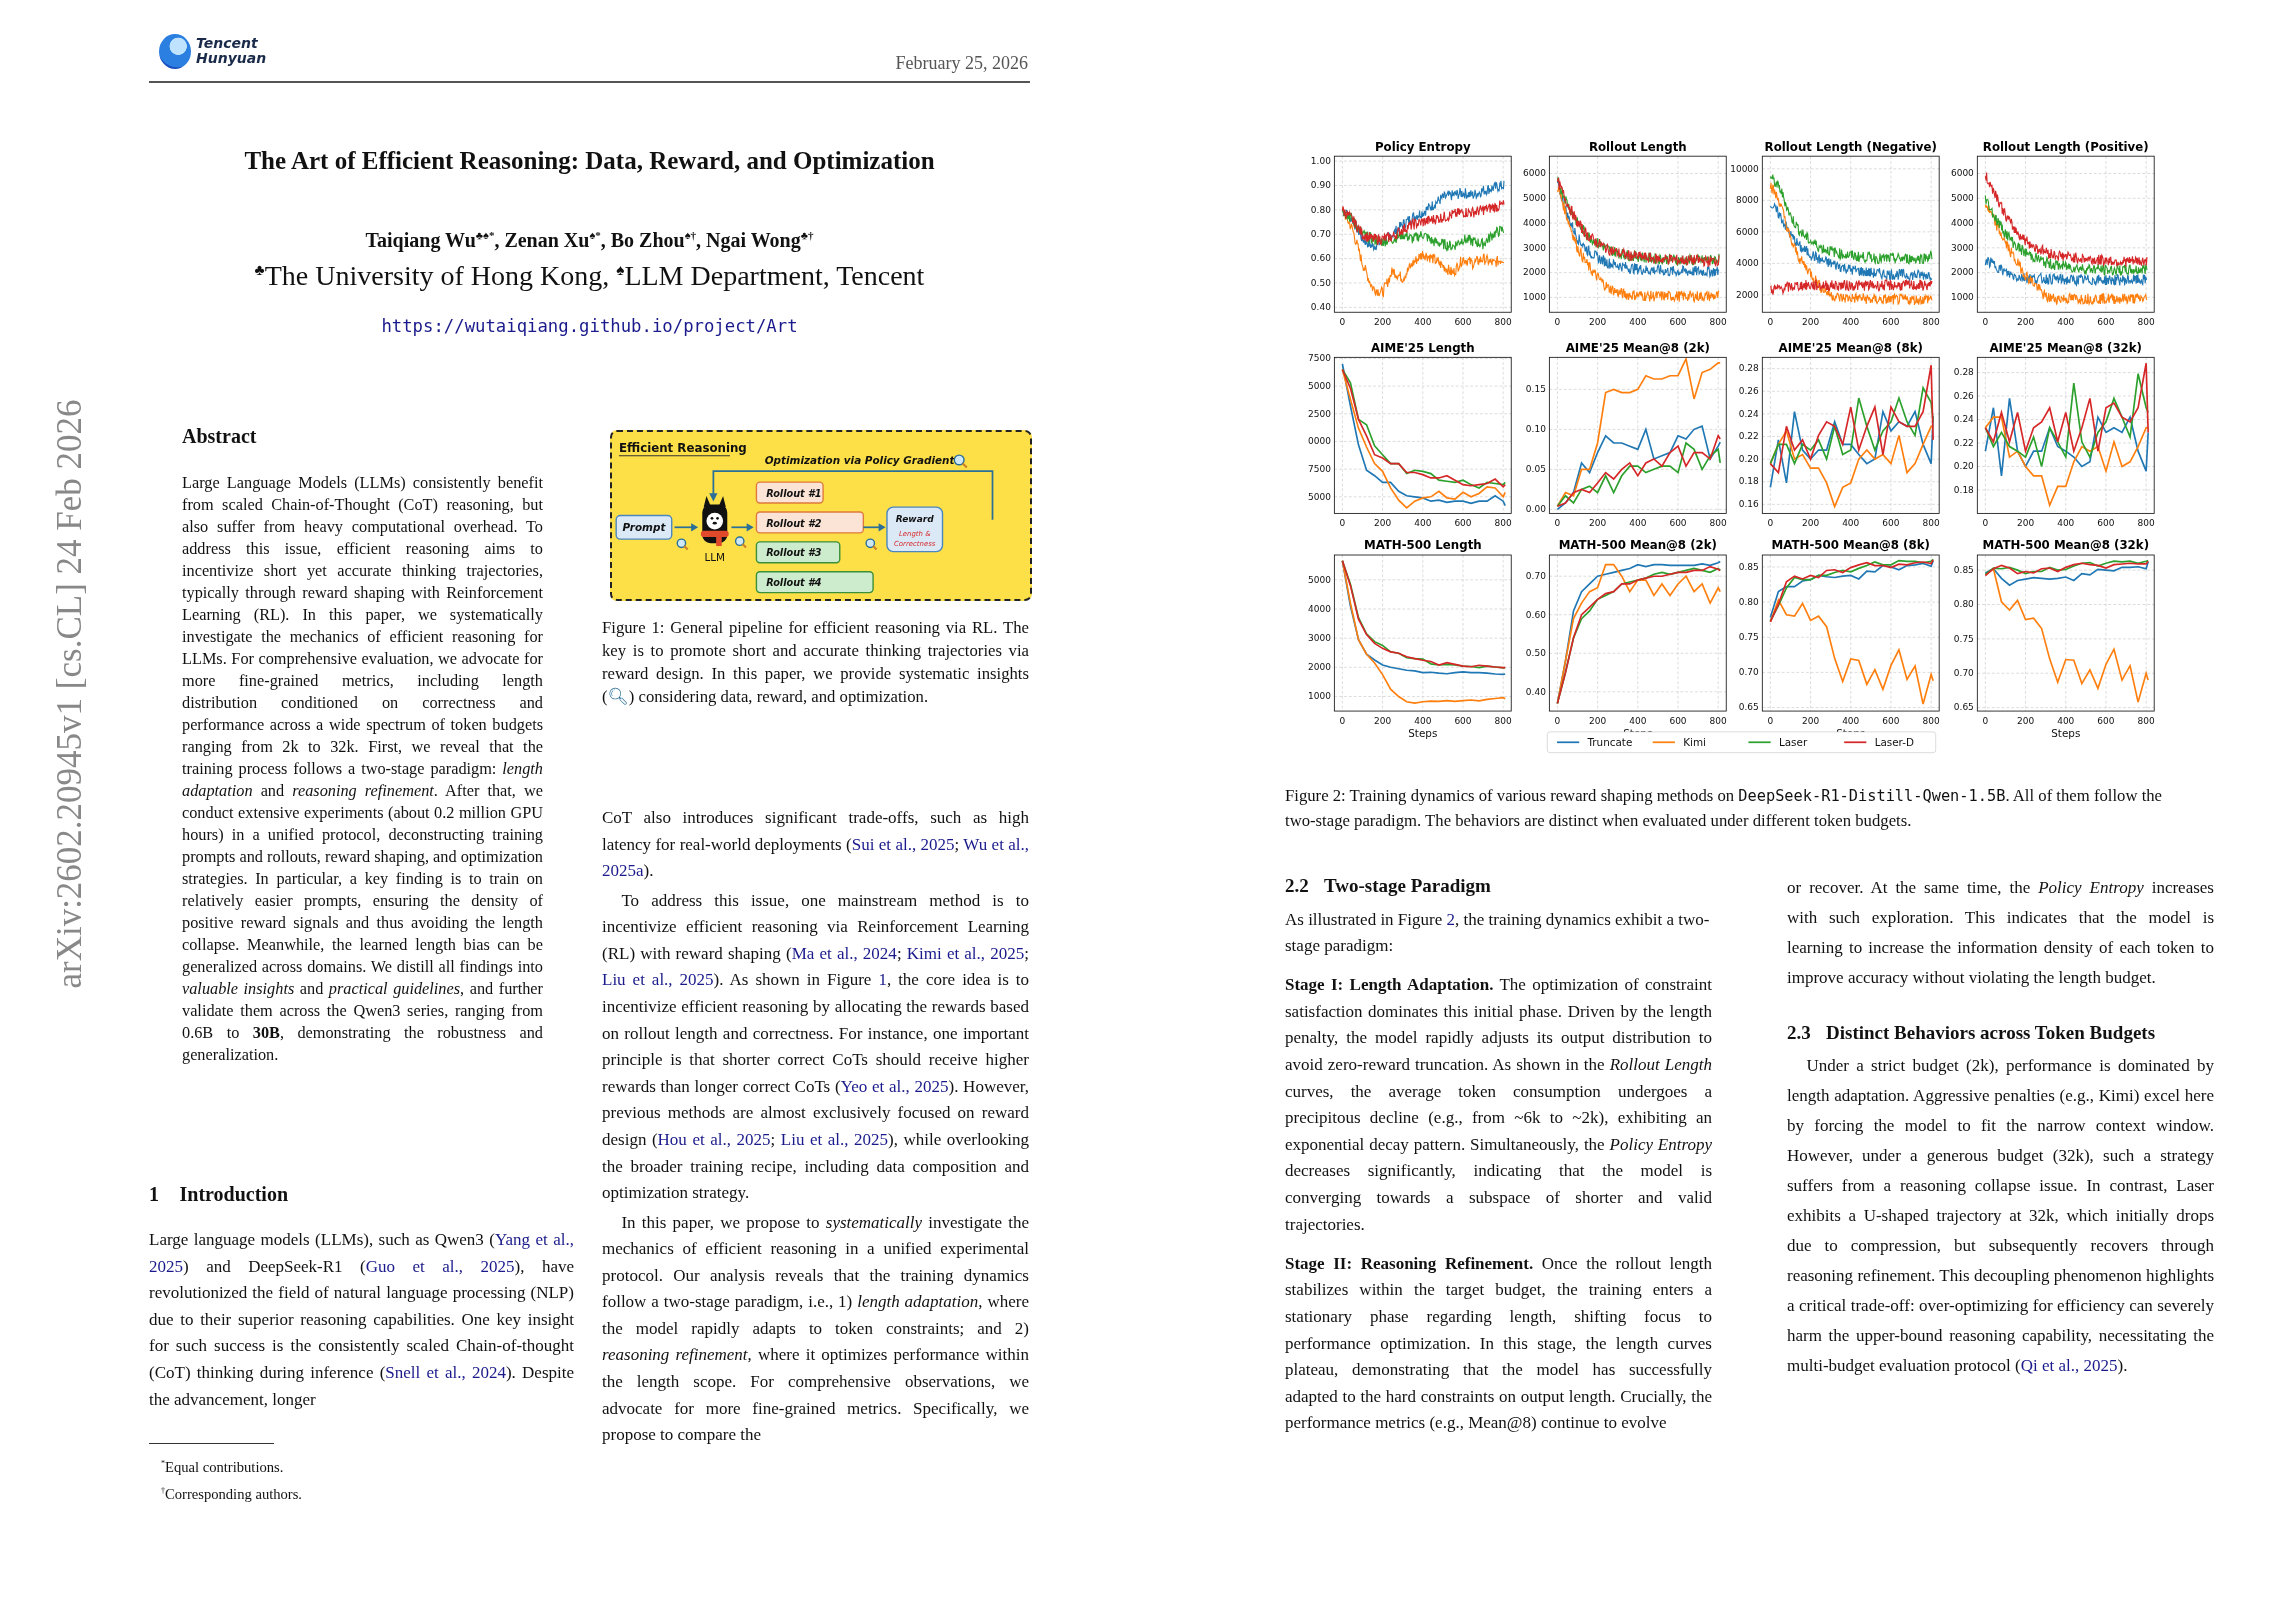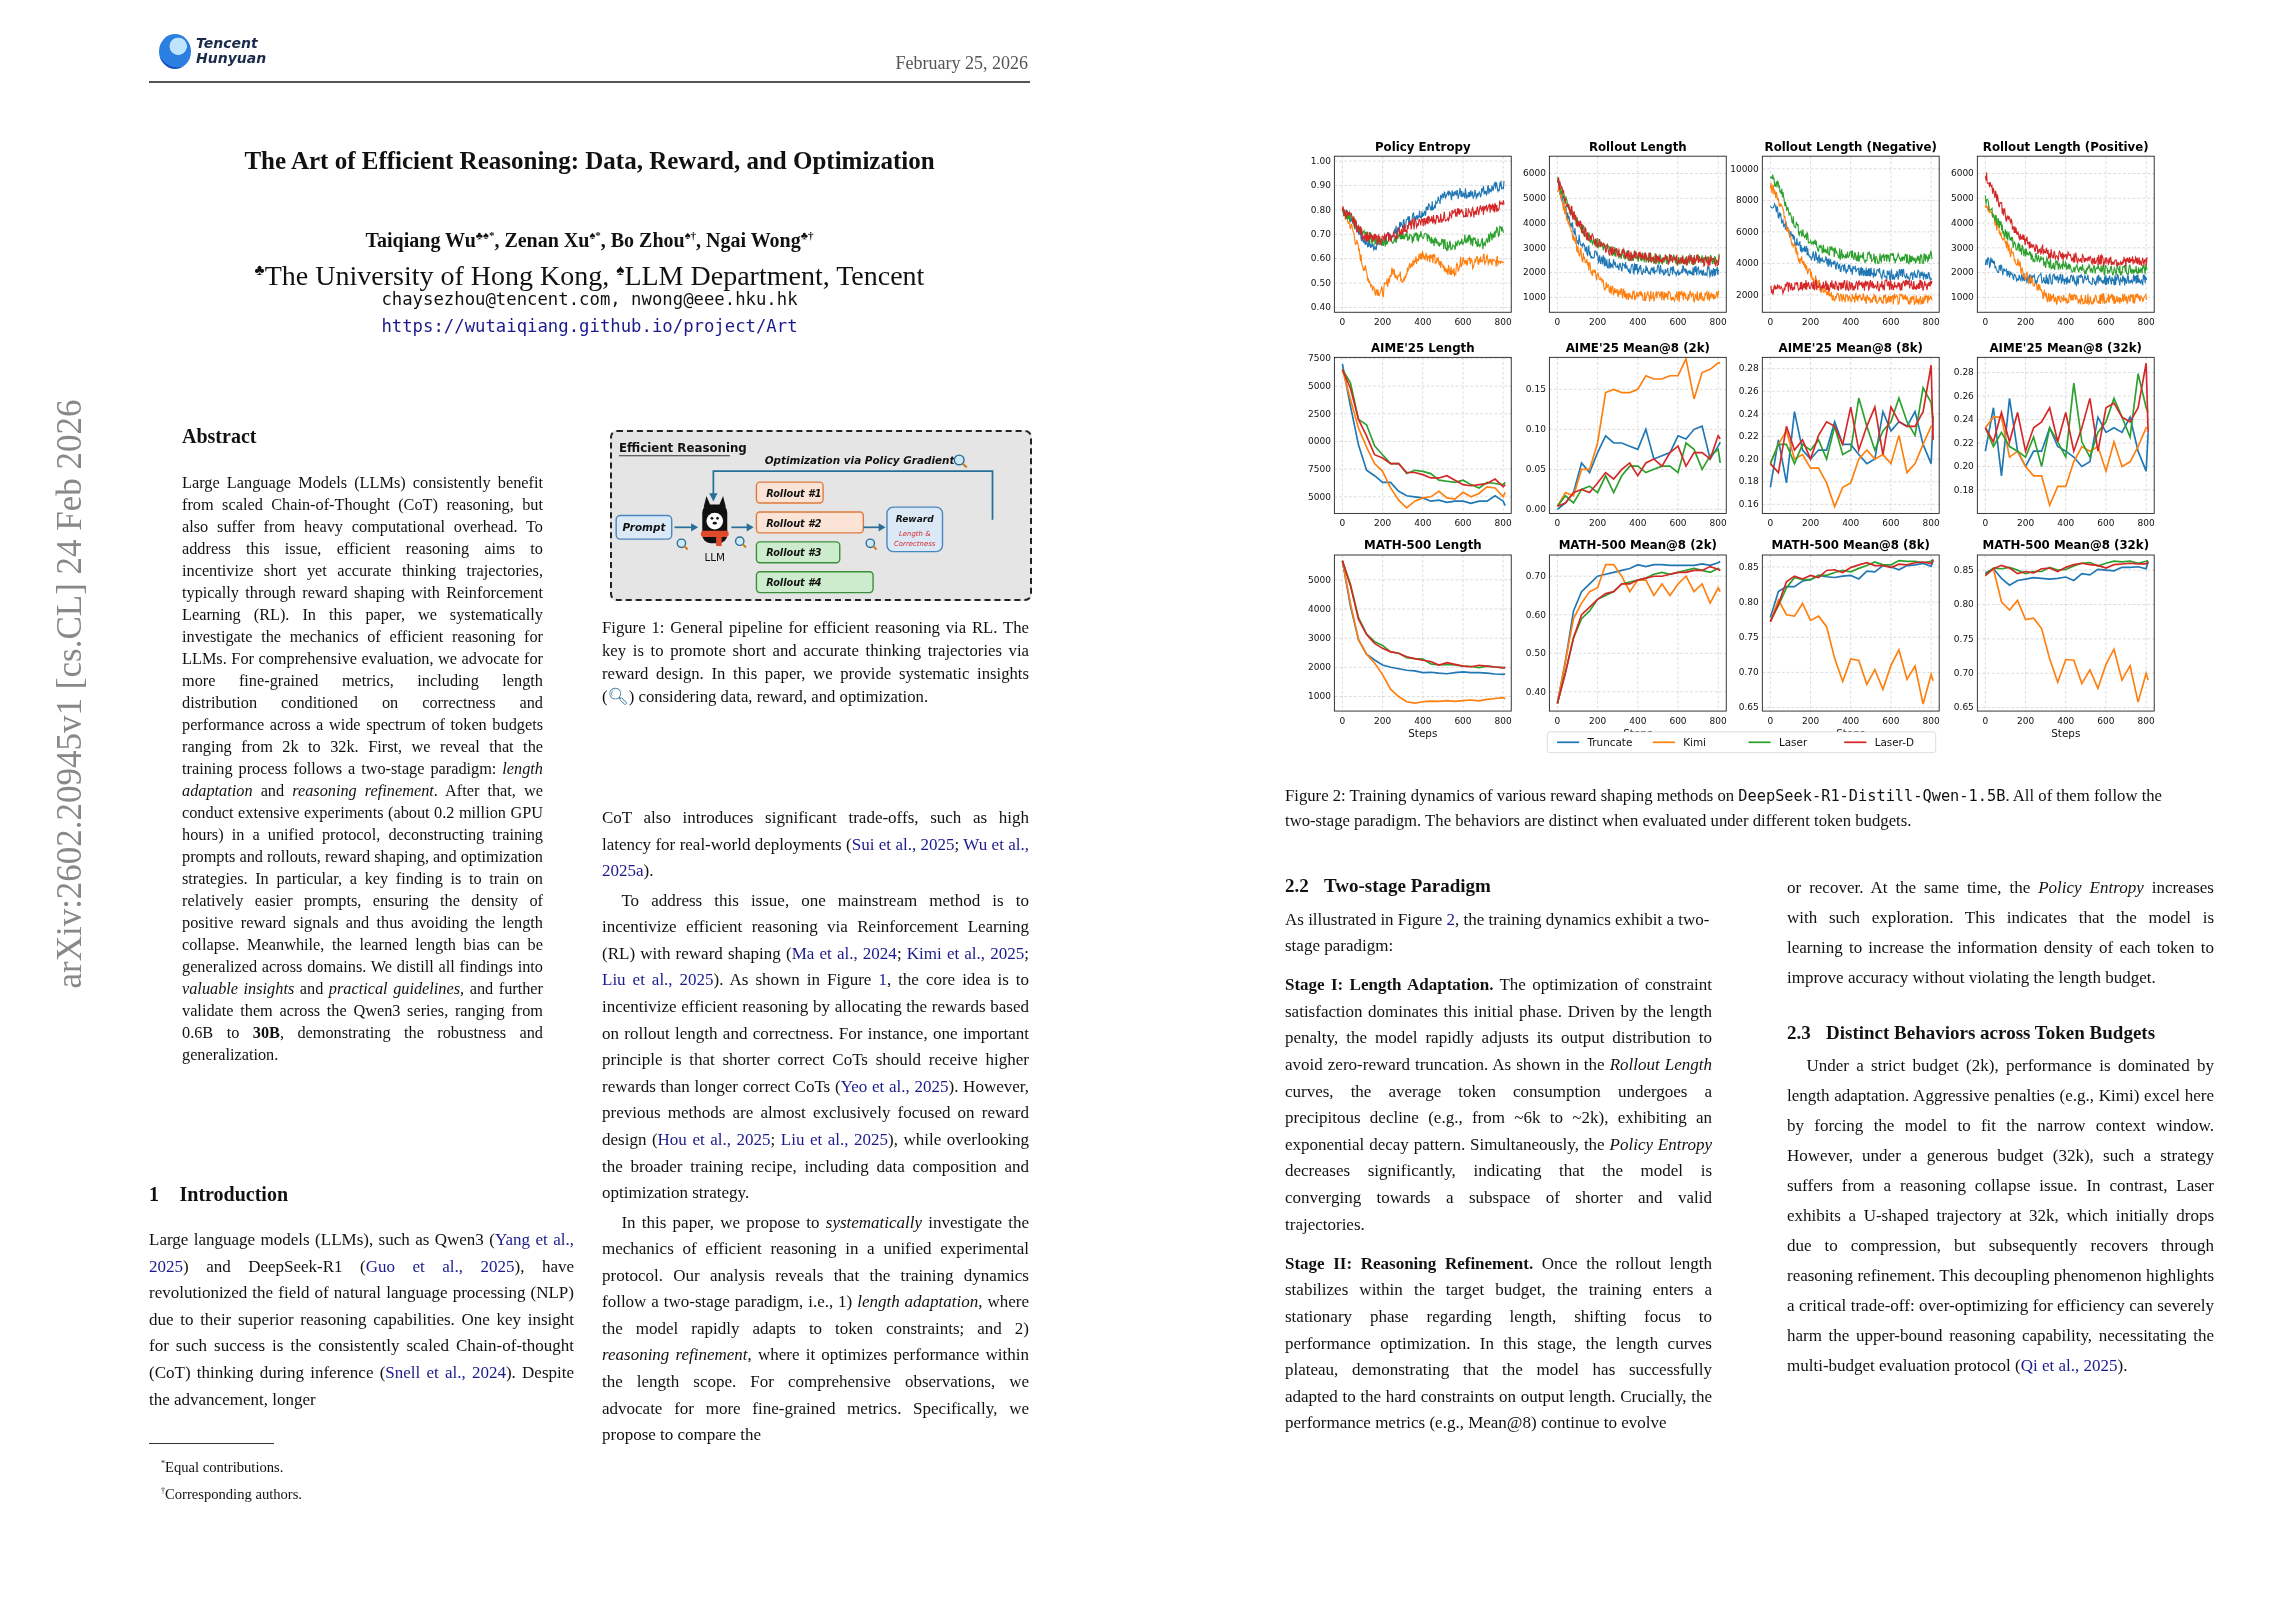--- a/index.html
+++ b/index.html
@@ -29,21 +29,21 @@
   .col { font-size:17px; line-height:26px; text-align:justify; hyphens:none; }
   .col p { margin:0; }
   .indent { text-indent:19.4px; }
   #abstract-head { left:170px; width:361px; top:425px; text-align:left; font-size:20px; font-weight:bold; }
   #abstract { left:170px; width:361px; top:472px; font-size:16.3px; line-height:22px; }
   #intro-head { left:137px; top:1183px; font-size:20px; font-weight:bold; }
   #intro { left:137px; width:425px; top:1227px; font-size:17px; line-height:26.6px; }
   #fn-rule { left:137px; top:1443px; width:125px; height:0.7px; background:#333; }
   #fn { left:149px; top:1452px; font-size:14.6px; line-height:23px; }
   
-  #fig1 { left:598px; top:430px; width:418px; height:167px; border:2.1px dashed #222; border-radius:7px; background:#e5e5e5; }
+  #fig1 { left:598px; top:430px; width:418px; height:167px; border:2.1px dashed #222; border-radius:7px; background:#fde047; }
   #fig1-cap { left:590px; top:616px; width:427px; font-size:16.7px; line-height:23px; text-align:justify; }
   #mid-col { left:590px; width:427px; top:805px; font-size:17px; line-height:26.6px; }
   
   #fig2 { left:1308px; top:135px; width:867px; height:625px; }
   #fig2-cap { left:1285px; width:895px; top:784px; font-size:16.7px; line-height:23.6px; }
   #rcol1 { left:1285px; width:427px; top:873px; font-size:17px; line-height:26.6px; }
   #rcol2 { left:1787px; width:427px; top:873px; font-size:17px; line-height:30px; }
   .sec-head { font-size:19px; font-weight:bold; }
   .sec-head .num { display:inline-block; width:39px; }
   .chart-title { font-family:"DejaVu Sans", sans-serif; font-weight:bold; font-size:17px; }
@@ -72,21 +72,20 @@
   <div class="abs" id="authors">
     <span>Taiqiang Wu</span><sup>♣♠*</sup>,
     <span>Zenan Xu</span><sup>♠*</sup>,
     <span>Bo Zhou</span><sup>♠†</sup>,
     <span>Ngai Wong</span><sup>♣†</sup>
   </div>
   <div class="abs" id="affil">
     <sup>♣</sup><span>The University of Hong Kong</span>,
     <sup>♠</sup><span>LLM Department, Tencent</span>
   </div>
-  <div class="abs mono" id="emails">chaysezhou@tencent.com, nwong@eee.hku.hk</div>
   <div class="abs mono" id="url">https://wutaiqiang.github.io/project/Art</div>
 
   <div class="abs" id="abstract-head">Abstract</div>
   <div class="abs col" id="abstract">
     <p><span>Large Language Models (LLMs) consistently benefit from scaled Chain-of-Thought (CoT) reasoning, but also suffer from heavy computational overhead. To address this issue, efficient reasoning aims to incentivize short yet accurate thinking trajectories, typically through reward shaping with Reinforcement Learning (RL). In this paper, we systematically investigate the mechanics of efficient reasoning for LLMs. For comprehensive evaluation, we advocate for more fine-grained metrics, including length distribution conditioned on correctness and performance across a wide spectrum of token budgets ranging from 2k to 32k. First, we reveal that the training process follows a two-stage paradigm: </span><i>length adaptation</i><span> and </span><i>reasoning refinement</i><span>. After that, we conduct extensive experiments (about 0.2 million GPU hours) in a unified protocol, deconstructing training prompts and rollouts, reward shaping, and optimization strategies. In particular, a key finding is to train on relatively easier prompts, ensuring the density of positive reward signals and thus avoiding the length collapse. Meanwhile, the learned length bias can be generalized across domains. We distill all findings into </span><i>valuable insights</i><span> and </span><i>practical guidelines</i><span>, and further validate them across the Qwen3 series, ranging from 0.6B to </span><b>30B</b><span>, demonstrating the robustness and generalization.</span></p>
   </div>
 
   <div class="abs" id="intro-head">
     <span style="display:inline-block;width:30.5px">1</span><span>Introduction</span>
   </div>

